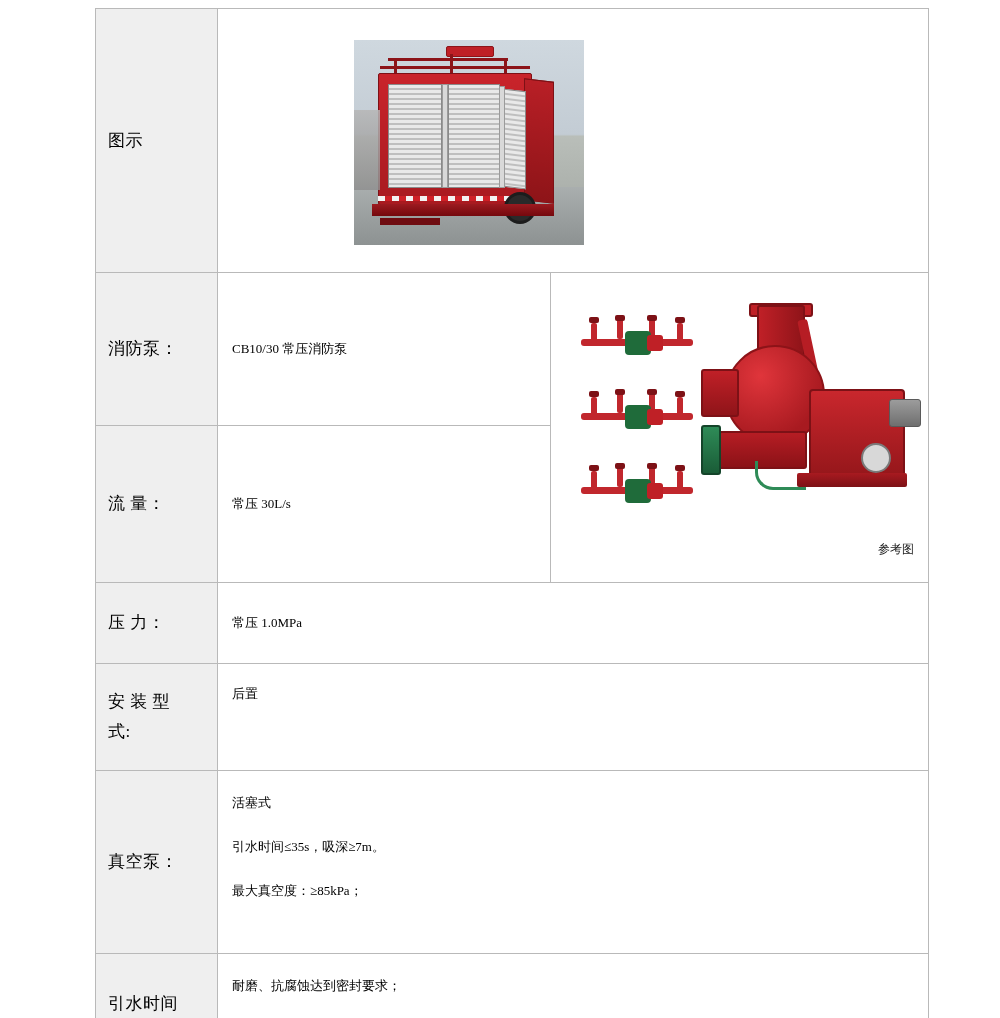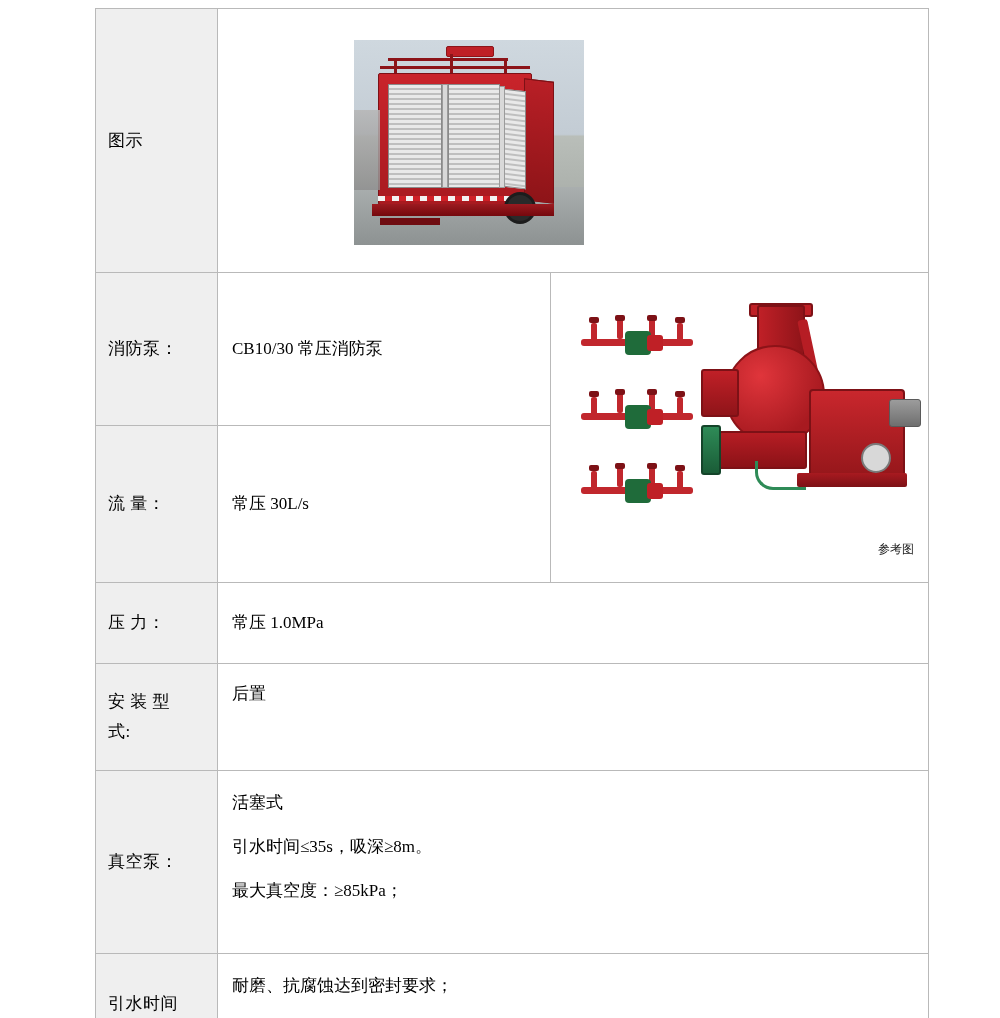--- a/index.html
+++ b/index.html
@@ -36,21 +36,21 @@
     width: 122px;
     background: #efefef;
     font-size: 17px;
     line-height: 30px;
     padding: 8px 12px !important;
     vertical-align: middle;
     letter-spacing: 0.5px;
     color: #000;
   }
   .value-cell {
-    font-size: 17px;
+    font-size: 13px;
     line-height: 32px;
     padding: 24px 14px !important;
     vertical-align: middle;
     color: #000;
   }
   .value-cell .line {
     display: block;
     white-space: nowrap;
   }
   .value-cell .line + .line {
@@ -476,21 +476,21 @@
         </td>
         <td class="value-cell" colspan="2" style="vertical-align:top;padding-top:14px !important">
           <span class="line">后置</span>
         </td>
       </tr>
 
       <tr>
         <td class="label-cell" style="height:166px">真空泵：</td>
         <td class="value-cell" colspan="2" style="vertical-align:top;padding-top:16px !important">
           <span class="line">活塞式</span>
-          <span class="line">引水时间≤35s，吸深≥8m。</span>
+          <span class="line">引水时间≤35s，吸深≥7m。</span>
           <span class="line">最大真空度：≥85kPa；</span>
         </td>
       </tr>
 
       <tr>
         <td class="label-cell" style="height:114px">
           <div>引水时间</div>
           <div>质:</div>
         </td>
         <td class="value-cell" colspan="2" style="vertical-align:top;padding-top:16px !important">

